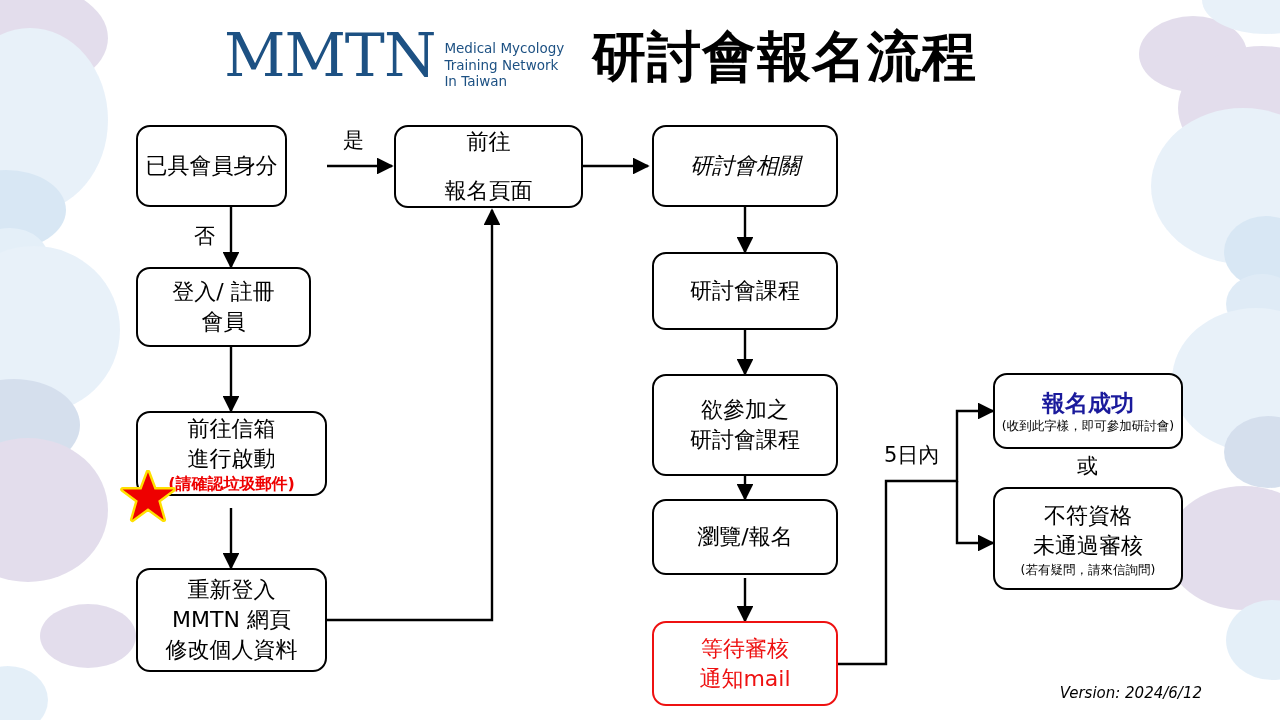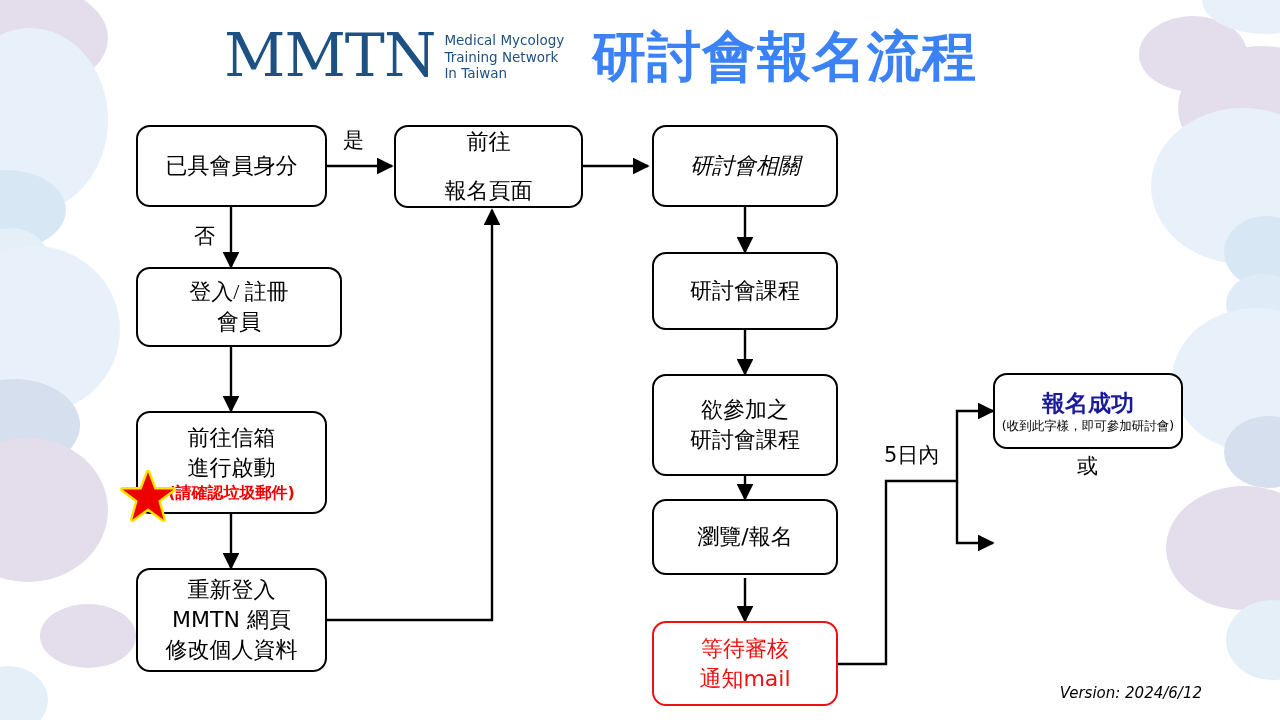--- a/index.html
+++ b/index.html
@@ -43,34 +43,34 @@
   #logo-mark {
     font-family: "DejaVu Serif", "Liberation Serif", serif;
     font-weight: normal;
     font-size: 60px;
     line-height: 58px;
     letter-spacing: -1px;
     color: #1d5183;
   }
   #logo-sub {
     margin-left: 9px;
-    margin-top: 6px;
+    margin-top: 14px;
     color: #1d5183;
     font-size: 13.5px;
     line-height: 16.5px;
     font-family: "DejaVu Sans", "Liberation Sans", sans-serif;
   }
   #page-title {
     position: absolute;
     left: 592px;
     top: 24px;
     font-size: 54px;
     line-height: 66px;
     font-weight: bold;
-    color: #3b82f6;
+    color: #000000;
     letter-spacing: 1px;
     white-space: nowrap;
   }
 
   
   .node {
     position: absolute;
     box-sizing: border-box;
     border: 2.2px solid #000000;
     border-radius: 14px;
@@ -218,30 +218,30 @@
       <path d="M 745 457 L 745 499"></path>
       
       <path d="M 745 578 L 745 621"></path>
       
       <path d="M 838 664 L 886 664 L 886 481 L 957 481 L 957 411 L 993 411"></path>
       
       <path d="M 957 481 L 957 543 L 993 543"></path>
     </g>
   </svg>
 
-  <div class="node" style="left:136px; top:125px; width:191px; height:82px;">
+  <div class="node" style="left:136px; top:125px; width:151px; height:82px;">
     <span class="ln">已具會員身分</span>
   </div>
 
-  <div class="node" style="left:136px; top:267px; width:206px; height:80px;font-family:Liberation Serif, serif;">
+  <div class="node" style="left:136px; top:267px; width:175px; height:80px;">
     <span class="ln">登入/ 註冊</span>
     <span class="ln">會員</span>
   </div>
 
-  <div class="node" style="left:136px; top:411px; width:191px; height:103px;">
+  <div class="node" style="left:136px; top:411px; width:191px; height:85px;">
     <span class="ln">前往信箱</span>
     <span class="ln">進行啟動</span>
     <span class="red-note">(請確認垃圾郵件)</span>
   </div>
 
   <div class="node" style="left:136px; top:568px; width:191px; height:104px;">
     <span class="ln">重新登入</span>
     <span class="ln">MMTN 網頁</span>
     <span class="ln">修改個人資料</span>
   </div>
@@ -271,20 +271,25 @@
   <div class="node red" style="left:652px; top:621px; width:186px; height:85px;">
     <span class="ln">等待審核</span>
     <span class="ln">通知mail</span>
   </div>
 
   <div class="node" style="left:993px; top:373px; width:190px; height:76px;">
     <span class="blue-big">報名成功</span>
     <span class="sub-note">(收到此字樣，即可參加研討會)</span>
   </div>
 
+  <div class="node" style="left:993px; top:487px; width:190px; height:103px;">
+    <span class="ln">不符資格</span>
+    <span class="ln">未通過審核</span>
+    <span class="sub-note">(若有疑問，請來信詢問)</span>
+  </div>
 
   <div class="edge-label" style="left:343px; top:128px;">是</div>
   <div class="edge-label" style="left:194px; top:224px;">否</div>
   <div class="edge-label" style="left:884px; top:443px;">5日內</div>
   <div class="edge-label" style="left:1077px; top:454px;">或</div>
 
   <div id="star-badge">
     <svg viewBox="0 0 100 100" width="56" height="54">
       <polygon points="50,4 62,36 97,36 69,57 79,92 50,71 21,92 31,57 3,36 38,36" fill="#ee0000" stroke="#ffe000" stroke-width="9" stroke-linejoin="round"></polygon>
       <polygon points="50,4 62,36 97,36 69,57 79,92 50,71 21,92 31,57 3,36 38,36" fill="#ee0000"></polygon>

